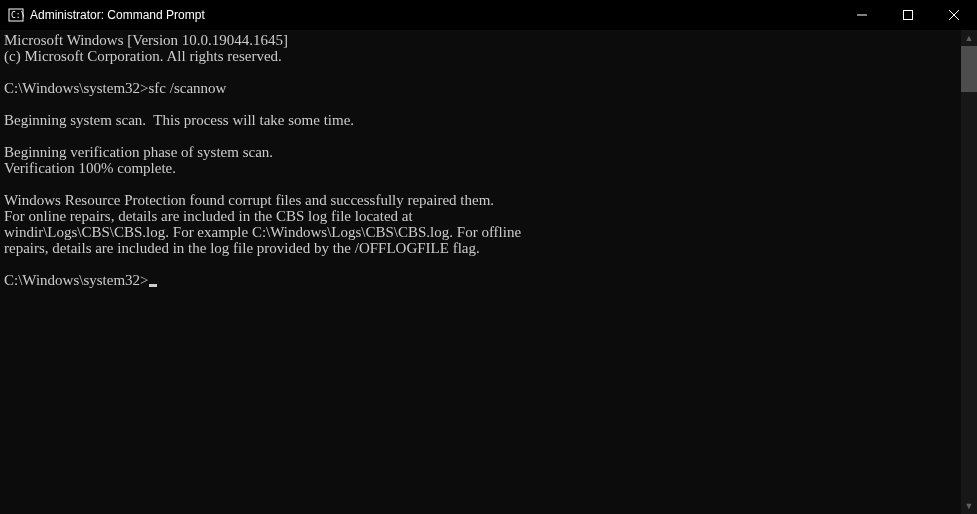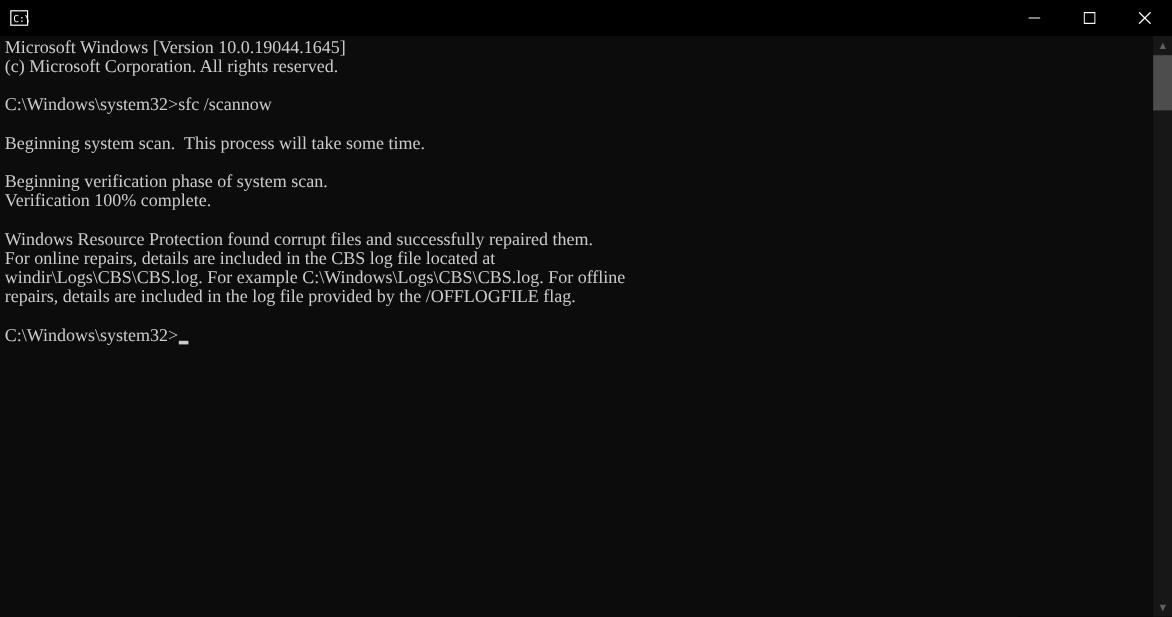--- a/index.html
+++ b/index.html
@@ -114,20 +114,21 @@
 <body>
 
 <div class="window">
   <div class="titlebar">
     <div class="titlebar-icon">
       <svg width="16" height="16" viewBox="0 0 16 16">
         <rect x="1" y="2" width="14" height="12" fill="none" stroke="#ffffff" stroke-width="1"></rect>
         <text x="3" y="11" font-size="8" fill="#ffffff" font-family="monospace">C:\</text>
       </svg>
     </div>
+    <div class="titlebar-title">Administrator: Command Prompt</div>
     <div class="titlebar-spacer"></div>
     <div class="titlebar-button">
       <svg width="10" height="10" viewBox="0 0 10 10">
         <line x1="0" y1="5" x2="10" y2="5" stroke="#ffffff" stroke-width="1"></line>
       </svg>
     </div>
     <div class="titlebar-button">
       <svg width="10" height="10" viewBox="0 0 10 10">
         <rect x="0.5" y="0.5" width="9" height="9" fill="none" stroke="#ffffff" stroke-width="1"></rect>
       </svg>

